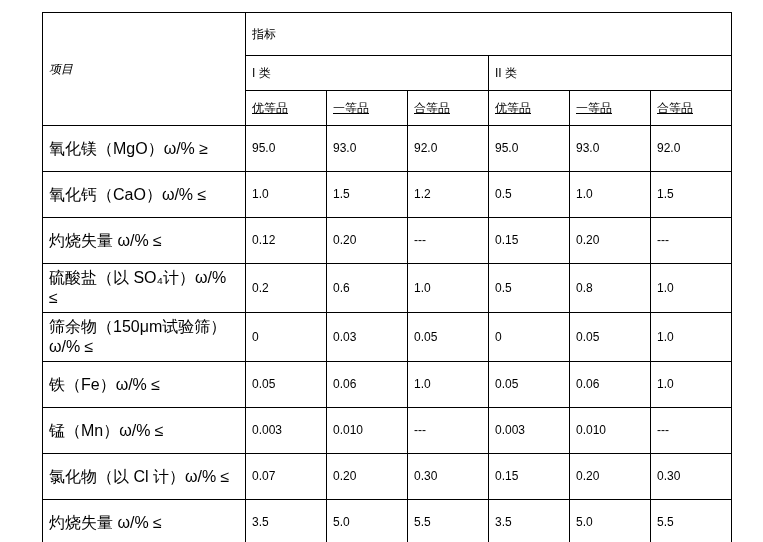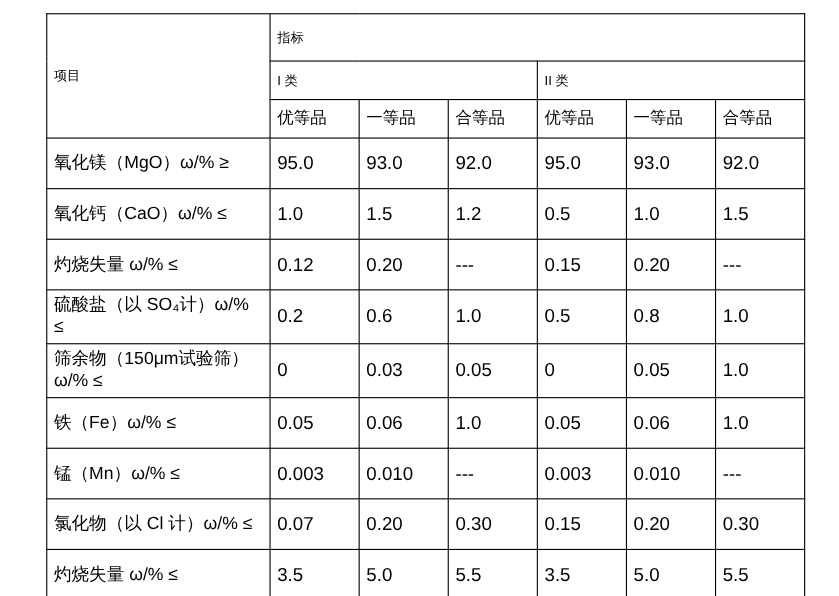--- a/index.html
+++ b/index.html
@@ -31,41 +31,43 @@
     border: 1px solid #000000;
     padding: 4px 6px;
     vertical-align: middle;
     font-weight: normal;
     text-align: left;
     line-height: 1.25;
   }
   .hdr-item {
     width: 190px;
     height: 34px;
+    font-style: italic;
   }
   .hdr-index {
     text-align: center;
     height: 34px;
   }
   .hdr-class {
     text-align: center;
     height: 26px;
   }
   .hdr-grade {
     height: 26px;
-    font-size: 15px;
+    font-size: 12px;
+    text-decoration: underline;
   }
   .col-grade { width: 83px; }
   .row-item {
     height: 37px;
     font-size: 16px;
   }
   .row-val {
     height: 37px;
-    font-size: 17px;
+    font-size: 12px;
   }
 </style>
 </head>
 <body>
 
 <div class="page">
   <table class="spec">
     <thead>
       <tr>
         <th class="hdr-item" rowspan="3">项目</th>

